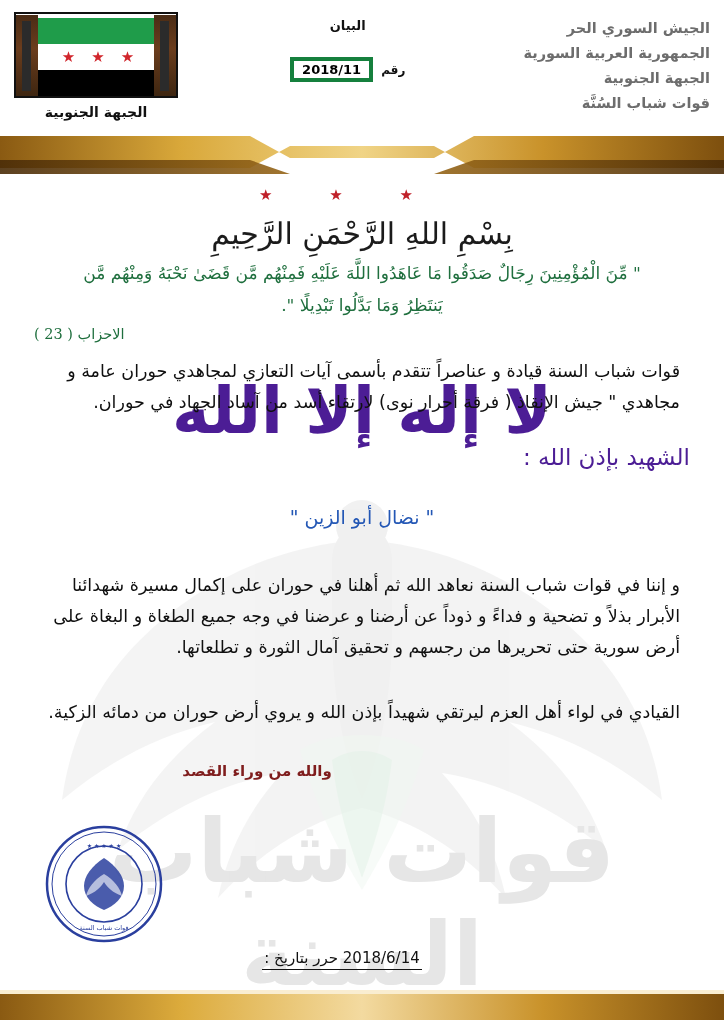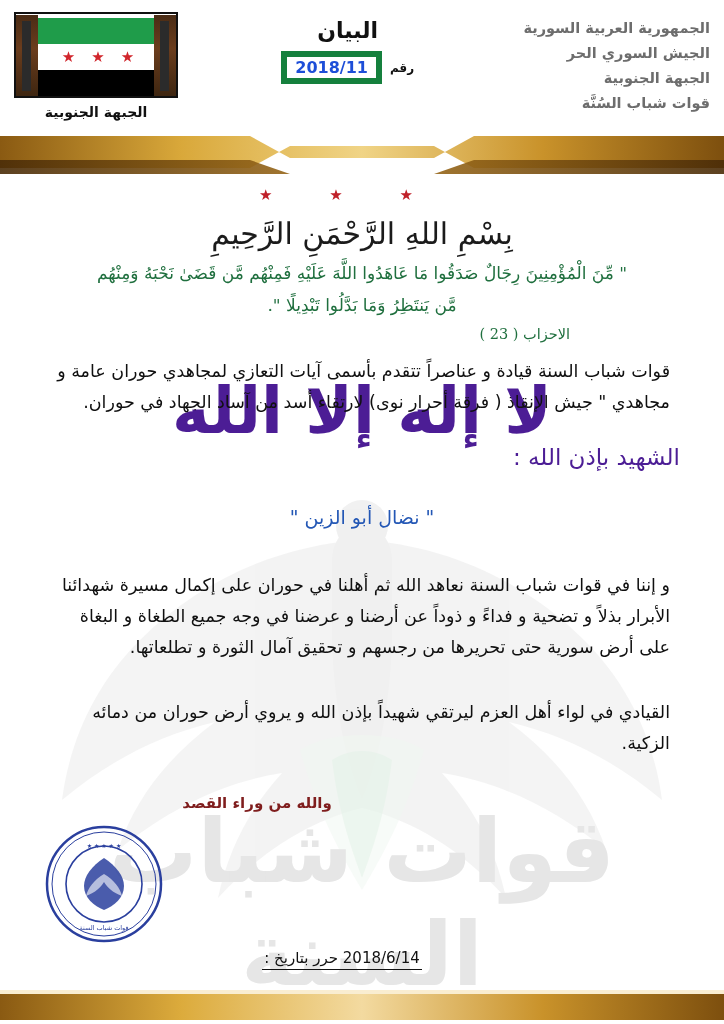--- a/index.html
+++ b/index.html
@@ -61,43 +61,43 @@
     color: #6d6d6d;
     line-height: 1.72;
     letter-spacing: 0.5px;
     font-weight: bold;
   }
   .hdr-center {
     text-align: center;
     padding-top: 8px;
   }
   .hdr-center .bayan {
-    font-size: 22px;
+    font-size: 13px;
     color: #111;
     font-weight: bold;
-    margin-bottom: 8px;
+    margin-bottom: 24px;
   }
   .hdr-center .raqm-row {
     display: flex;
     flex-direction: row;
     align-items: center;
     justify-content: center;
     gap: 8px;
     direction: rtl;
   }
   .hdr-center .raqm-label {
     font-size: 12px;
     font-weight: bold;
     color: #111;
   }
   .hdr-center .raqm-box {
-    border: 6px solid #15803d;
+    border: 4px solid #15803d;
     padding: 1px 8px;
-    font-size: 16px;
-    color: #1d4ed8;
+    font-size: 13px;
+    color: #000000;
     font-weight: bold;
   }
   .hdr-left {
     text-align: center;
     padding-top: 2px;
   }
   .logo-box {
     width: 164px;
     height: 86px;
     border: 2px solid #111;
@@ -180,21 +180,21 @@
     font-size: 15px;
     letter-spacing: 26px;
     padding: 12px 0 2px 0;
     margin-right: 26px;
   }
 
   
   .content {
     position: relative;
     z-index: 3;
-    padding: 0 44px;
+    padding: 0 34px;
     box-sizing: border-box;
     direction: rtl;
     text-align: center;
   }
   .basmala {
     font-size: 30px;
     color: #1b1b1b;
     margin: 10px 0 4px 0;
     font-family: "DejaVu Serif", "Liberation Serif", serif;
     letter-spacing: -1px;
@@ -202,21 +202,21 @@
   .ayah {
     color: #1f6f3e;
     font-size: 17px;
     line-height: 1.9;
     font-family: "DejaVu Serif", "Liberation Serif", serif;
     padding: 2px 40px 0 40px;
   }
   .ayah-ref {
     color: #1f6f3e;
     font-size: 14.5px;
-    text-align: right;
+    text-align: left;
     padding: 4px 0 0 0;
     margin-right: 110px;
     font-family: "DejaVu Serif", "Liberation Serif", serif;
   }
   .para {
     font-size: 17.5px;
     line-height: 1.78;
     color: #101010;
     text-align: right;
     margin: 14px 10px 0 10px;
@@ -302,22 +302,22 @@
       <path d="M332 430 C350 418 374 418 392 430 C386 478 376 510 362 548 C348 510 338 478 332 430 Z" fill="#9fd3b0" opacity="0.5"></path>
     </g>
   </svg>
   <div class="wm-text t1">لا إله إلا الله</div>
   <div class="wm-text t2">قوات شباب السنة</div>
 </div>
 
 <div class="header">
 
   <div class="hdr-right">
+    <div>الجيش السوري الحر</div>
     <div>الجمهورية العربية السورية</div>
-    <div>الجيش السوري الحر</div>
     <div>الجبهة الجنوبية</div>
     <div>قوات شباب السُنَّة</div>
   </div>
 
   <div class="hdr-center">
     <div class="bayan">البيان</div>
     <div class="raqm-row">
       <span class="raqm-label">رقم</span>
       <span class="raqm-box">2018/11</span>
     </div>

